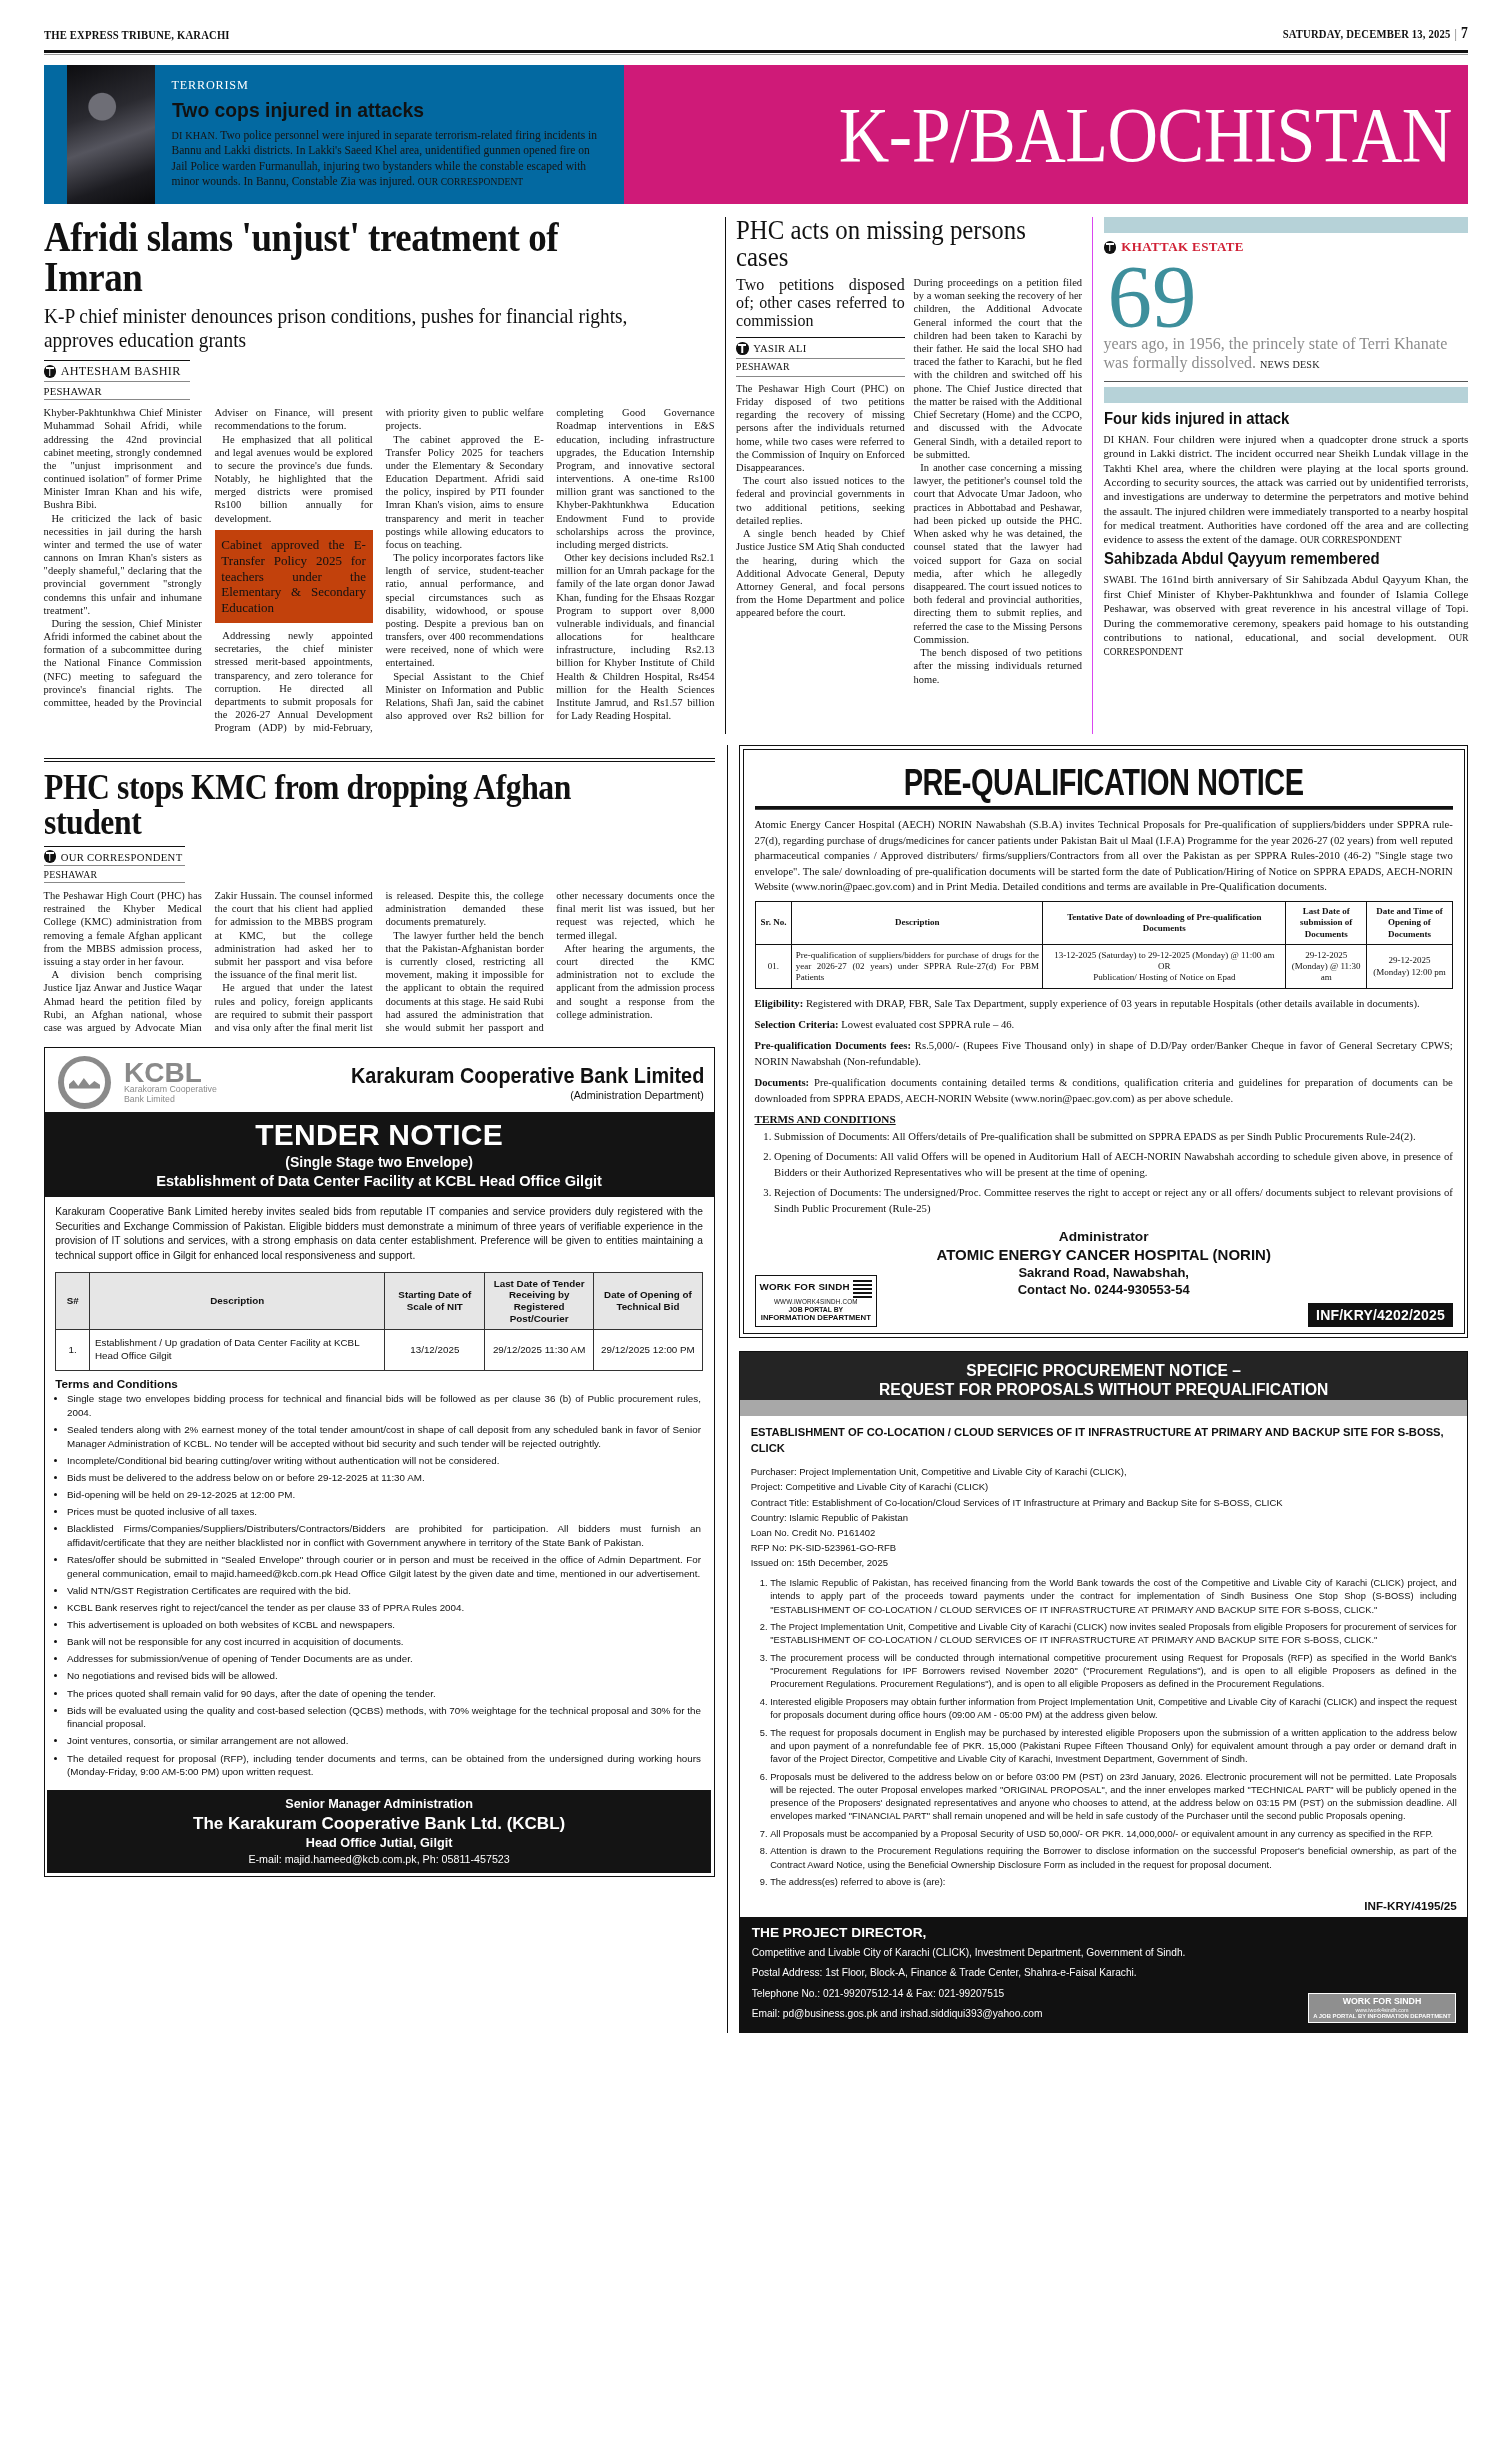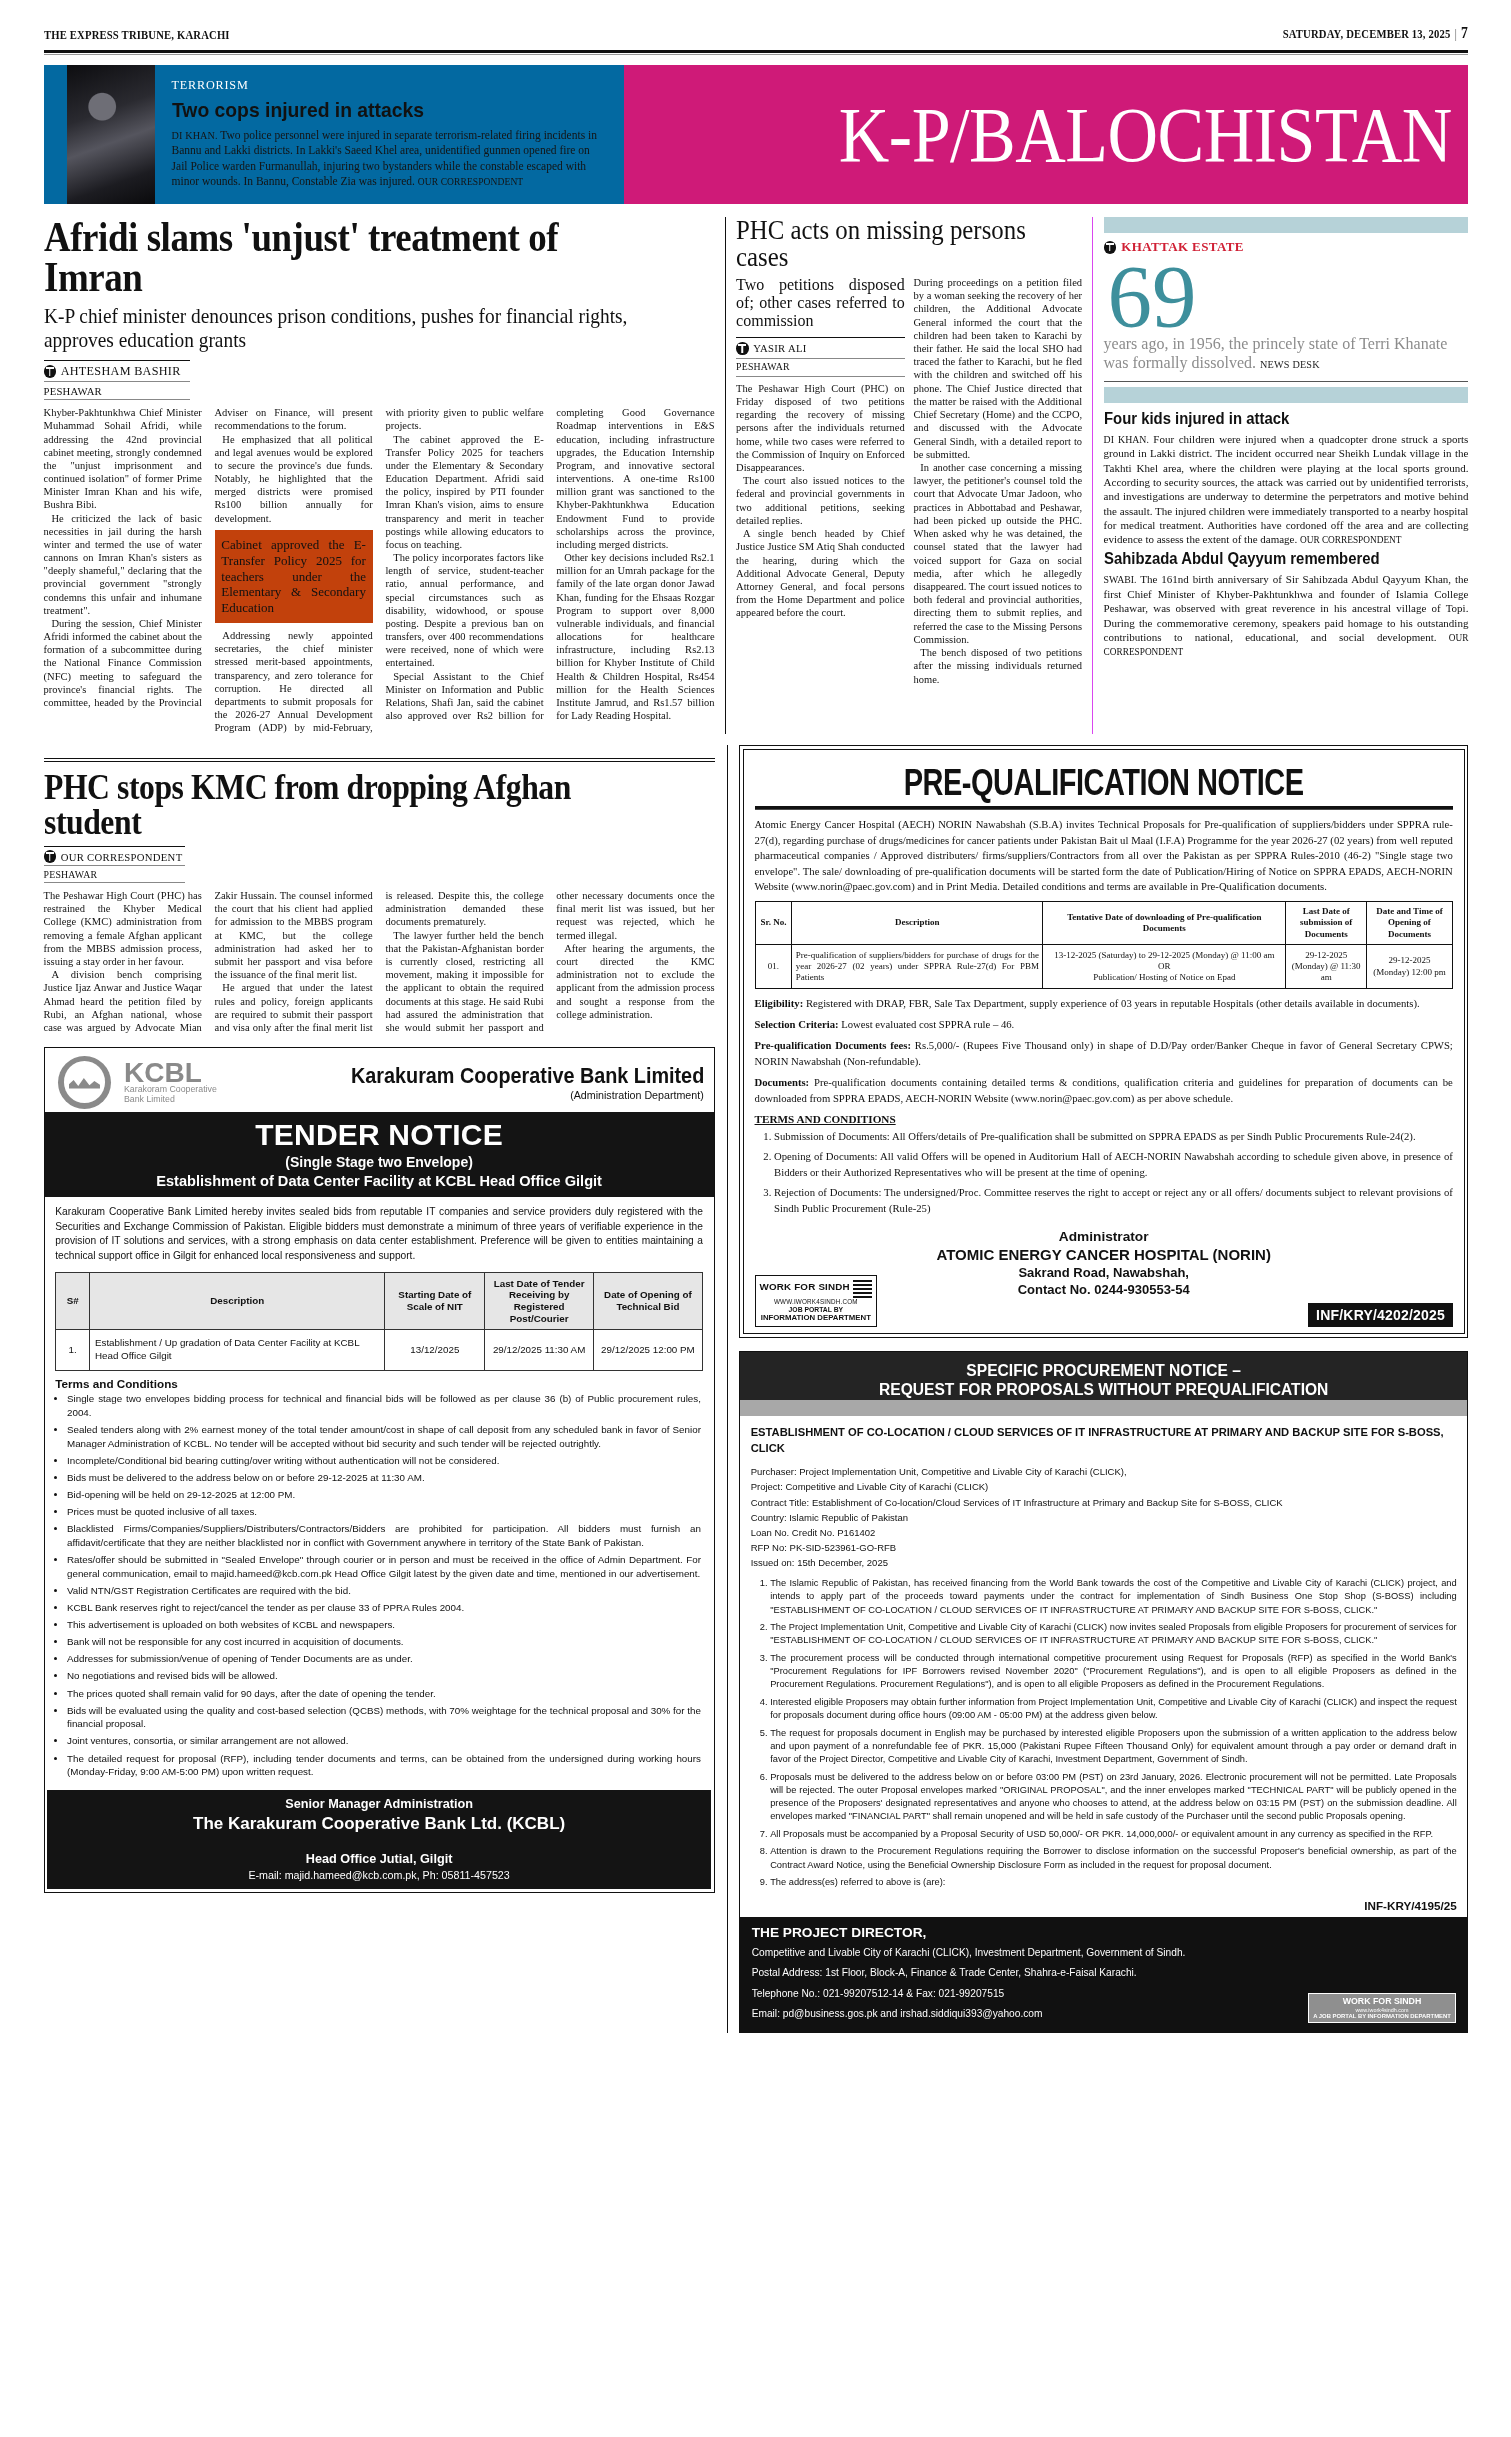--- a/index.html
+++ b/index.html
@@ -96,21 +96,21 @@
   table.adt{width:calc(100% - 21.5px);margin:2.9px 10.7px 4.9px 10.7px;border-collapse:collapse;font-family:"Liberation Sans",sans-serif;font-size:9.8px;}
   table.adt th{background:#e6e6e6;border:0.5px solid #333;padding:4.9px 2.9px;font-weight:700;text-align:center;line-height:1.2;}
   table.adt td{border:0.5px solid #333;padding:6.8px 4.9px;text-align:center;vertical-align:middle;line-height:1.3;}
   table.adt td.desc{text-align:left;}
   .tc-h{font-family:"Liberation Sans",sans-serif;font-weight:700;font-size:11.7px;padding:2px 10.7px 2px 10.7px;}
   ul.tc{margin:0;padding:0 12.7px 2.9px 22.4px;font-family:"Liberation Sans",sans-serif;font-size:9.8px;line-height:1.4;}
   ul.tc li{margin-bottom:3.4px;text-align:justify;}
   .footband{background:#141414;color:#fff;text-align:center;padding:6.8px 4.9px 8.8px 4.9px;margin:4.9px 2.9px 2.9px 2.9px;font-family:"Liberation Sans",sans-serif;}
   .fb1{font-weight:700;font-size:12.7px;}
   .fb2{font-weight:700;font-size:17px;margin-top:2.9px;}
-  .fb3{font-weight:700;font-size:12.7px;margin-top:18px;}
+  .fb3{font-weight:700;font-size:12.7px;margin-top:2px;}
   .fb4{font-size:10.7px;margin-top:2.9px;}
 
   
   .aech{border:1.5px solid #111;padding:2.9px;}
   .aech-in{border:1.5px solid #111;padding:8.8px 10.7px 6.8px 10.7px;}
   .aech-title{text-align:center;font-family:"Liberation Sans",sans-serif;font-weight:700;font-size:29px;letter-spacing:-0.5px;transform:scaleY(1.25);margin:7.8px 0 12.7px 0;border-bottom:3.4px solid #111;padding-bottom:2px;display:inline-block;width:100%;box-sizing:border-box;}
   .aech p{font-size:10.7px;line-height:1.45;text-align:justify;margin:0 0 5.9px 0;}
   table.aecht{width:100%;border-collapse:collapse;font-size:9px;margin:3.9px 0 6.8px 0;}
   table.aecht th,table.aecht td{border:0.5px solid #111;padding:4.4px 3.4px;text-align:center;vertical-align:middle;line-height:1.25;}
   table.aecht td.l{text-align:justify;}

